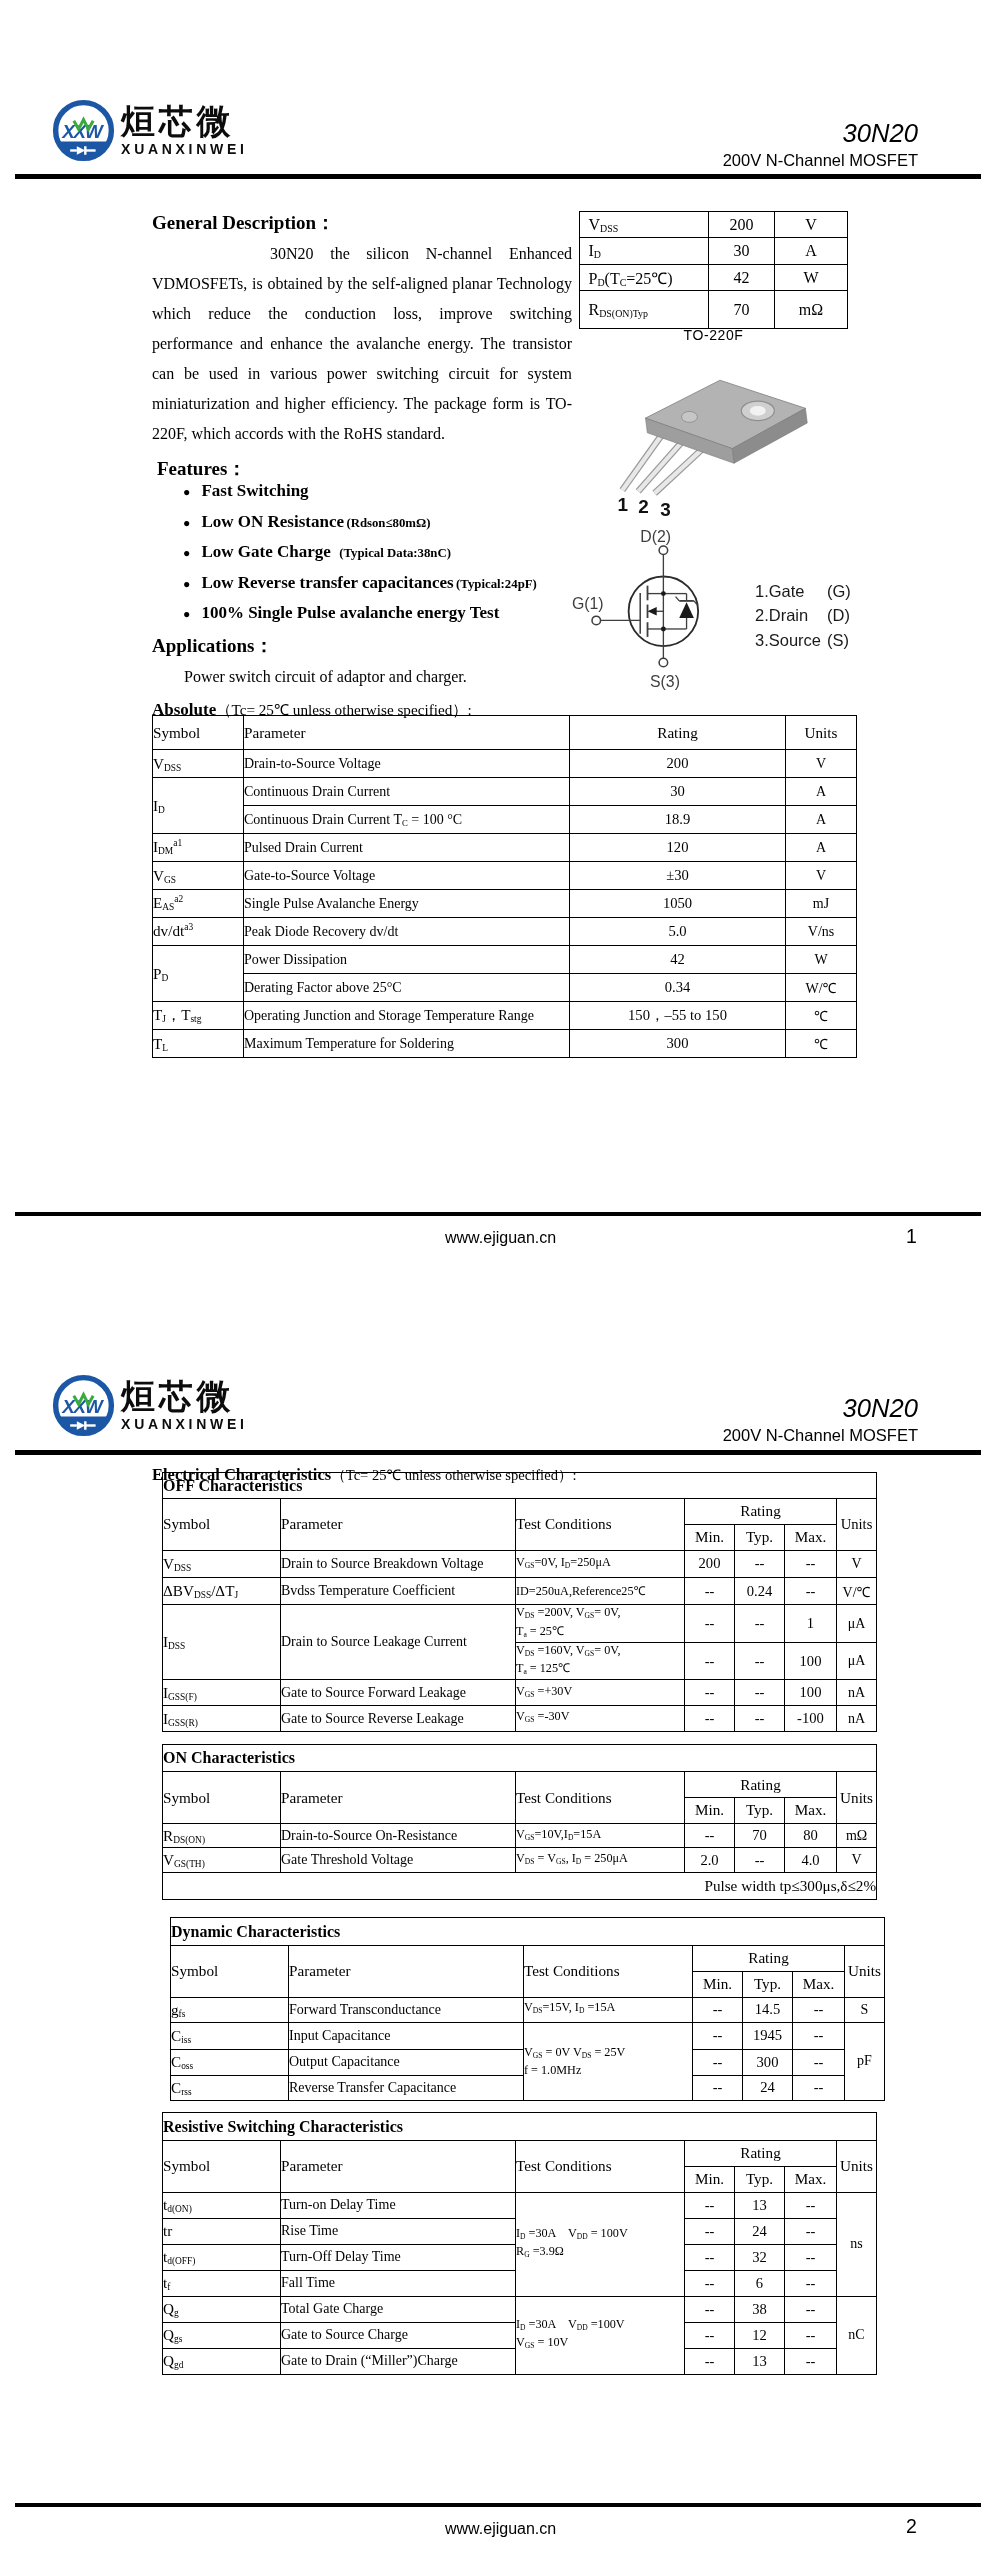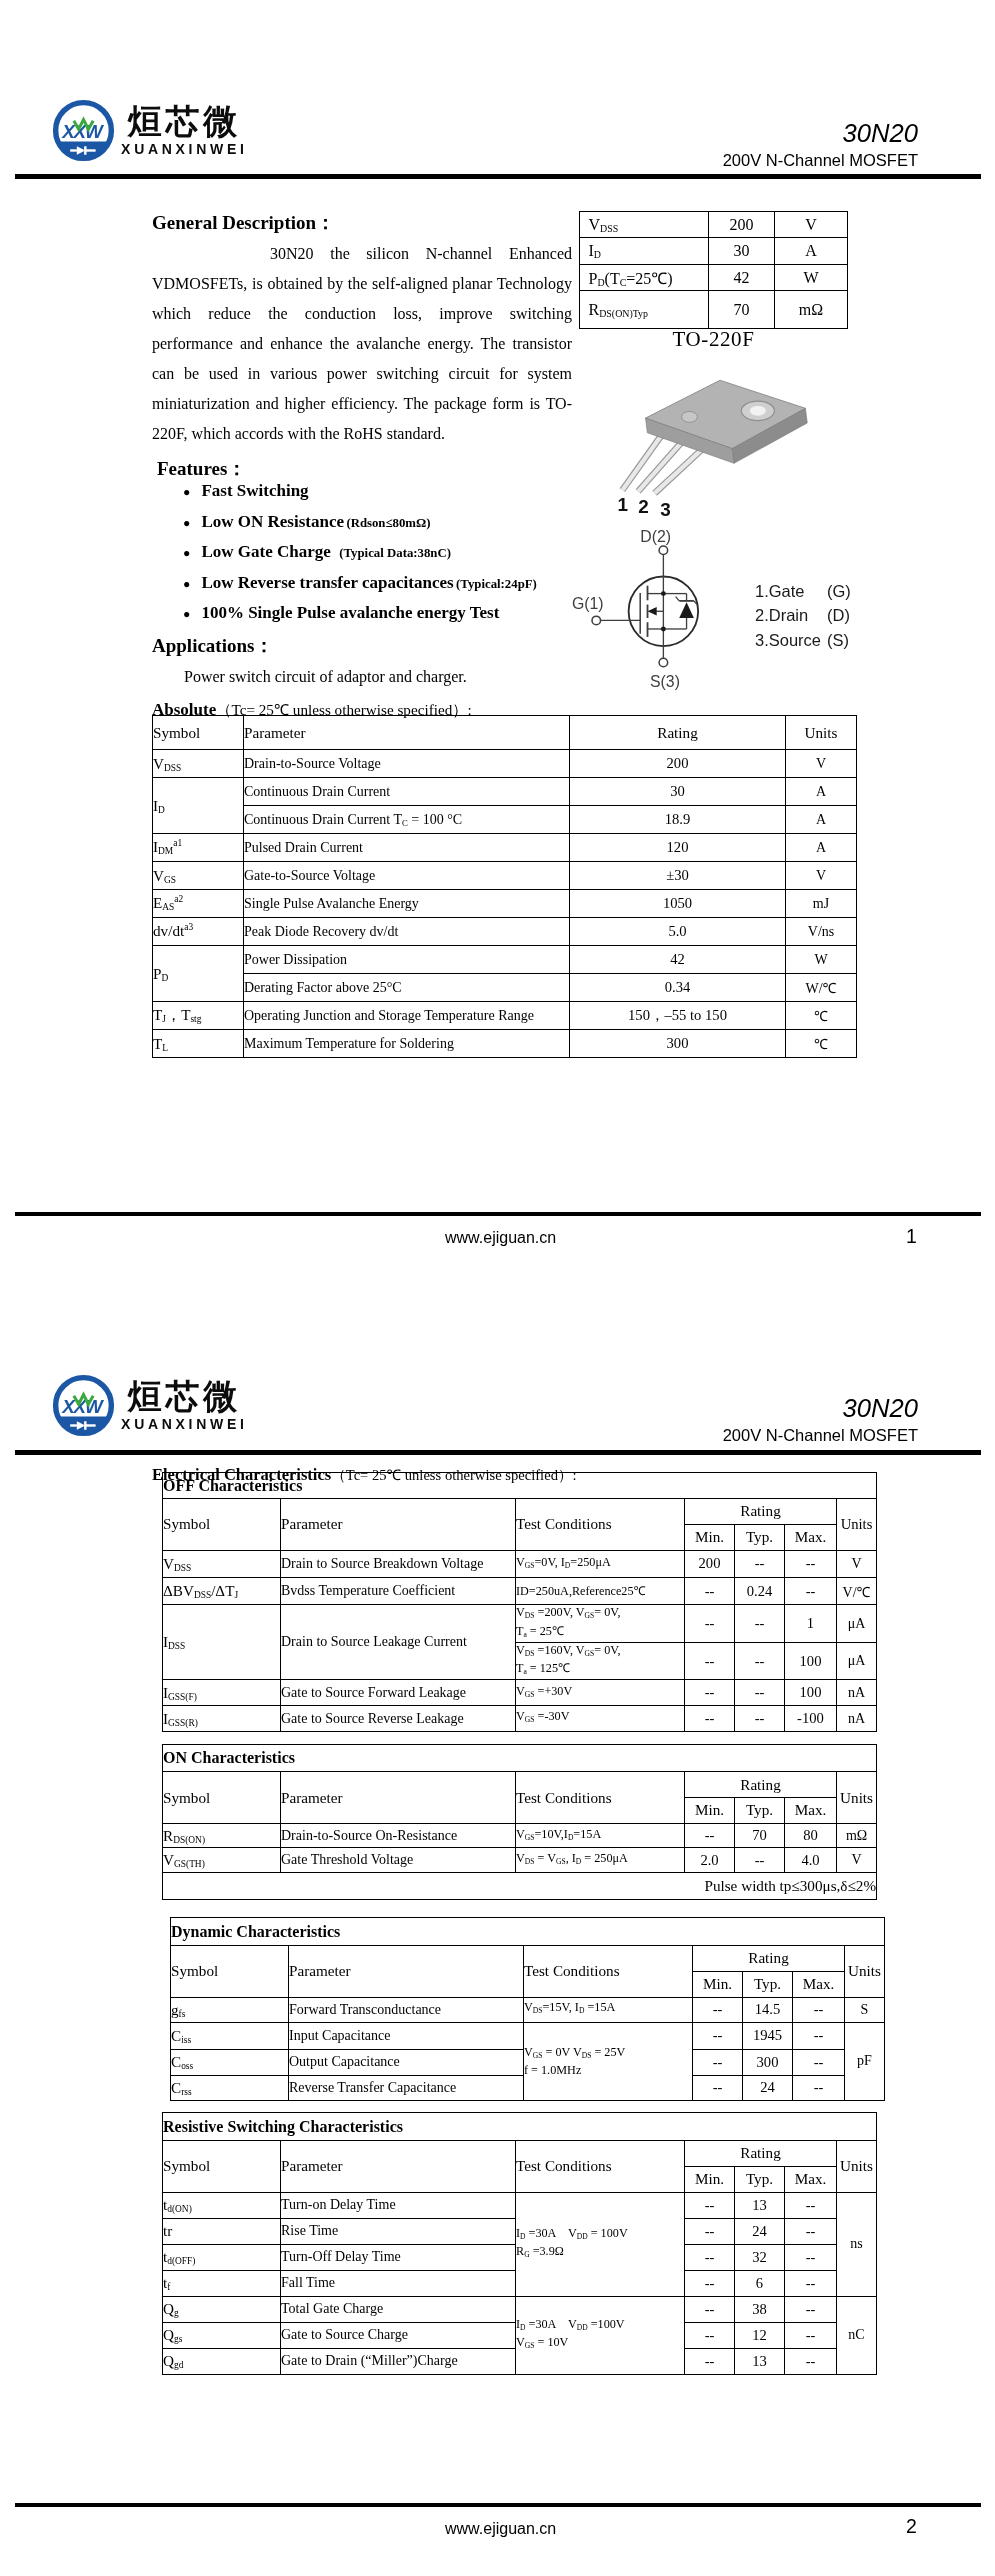--- a/index.html
+++ b/index.html
@@ -1,21 +1,21 @@
 <!DOCTYPE html>
 <html style="font-size:9.8px"><head>
 <meta charset="utf-8">
 <style>
   html,body{margin:0;padding:0;background:#fff;}
   body{width:995px;color:#000;}
   .page{position:relative;width:995px;height:1288px;background:#fff;overflow:hidden;font-family:"Liberation Serif",serif;}
   .abs{position:absolute;}
   .rule{position:absolute;left:14.6px;width:966px;background:#000;}
   
-  .brand{display:flex;align-items:center;text-align:center;}
+  .brand{display:flex;align-items:center;}
   .brand-text{margin-left:6.1px;}
   .brand-cn{font-family:"Liberation Sans",sans-serif;font-weight:bold;font-size:34px;line-height:35px;letter-spacing:3.7px;color:#0c0c0c;}
   .brand-en{font-family:"Liberation Sans",sans-serif;font-weight:600;font-size:14px;letter-spacing:3.7px;margin-top:1.2px;color:#0c0c0c;}
   .partblock{text-align:right;font-family:"Liberation Sans",sans-serif;}
   .partno{font-size:25.6px;line-height:27px;font-style:italic;}
   .partsub{font-size:16.5px;margin-top:3.7px;}
   
   .h-bold{font-weight:bold;font-size:19px;}
   .gd-body{width:420px;font-size:16px;line-height:30px;text-align:justify;text-indent:118px;}
   .feat-item{display:flex;align-items:baseline;height:30.5px;}
@@ -42,21 +42,21 @@
   sup{font-size:62%;vertical-align:super;}
   .uwrap{display:inline-block;width:34px;font-size:14.6px;word-break:break-all;text-align:center;line-height:16.5px;}
   .r40{height:24.4px}.r41{height:25px}.r42{height:25.6px}.r43{height:26px}.r44{height:27px}
   .r45{height:27.4px}.r46{height:28px}.r56{height:34px}
   
   .st{border:1.8px solid #000;position:absolute;}
   .st td{border:1.2px solid #000;padding:0;font-size:16px;}
   .st .lab{text-align:left;padding-left:8.5px;}
   .st .val,.st .un{text-align:center;}
   
-  .to220-label{font-family:Liberation Serif, serif;font-size:21px;text-align:center;letter-spacing:0.6px;}
+  .to220-label{font-family:Liberation Sans, sans-serif;font-size:14px;text-align:center;letter-spacing:0.6px;}
   .legend-row{display:flex;font-family:"Liberation Sans",sans-serif;font-size:16.5px;line-height:24.4px;color:#1a1a1a;}
   .legend-name{display:inline-block;width:72px;}
   
   .foot-url{font-family:"Liberation Sans",sans-serif;font-size:16px;}
   .foot-page{font-family:"Liberation Sans",sans-serif;font-size:19.5px;}
 </style>
 </head>
 <body>
 
 <div class="page">

